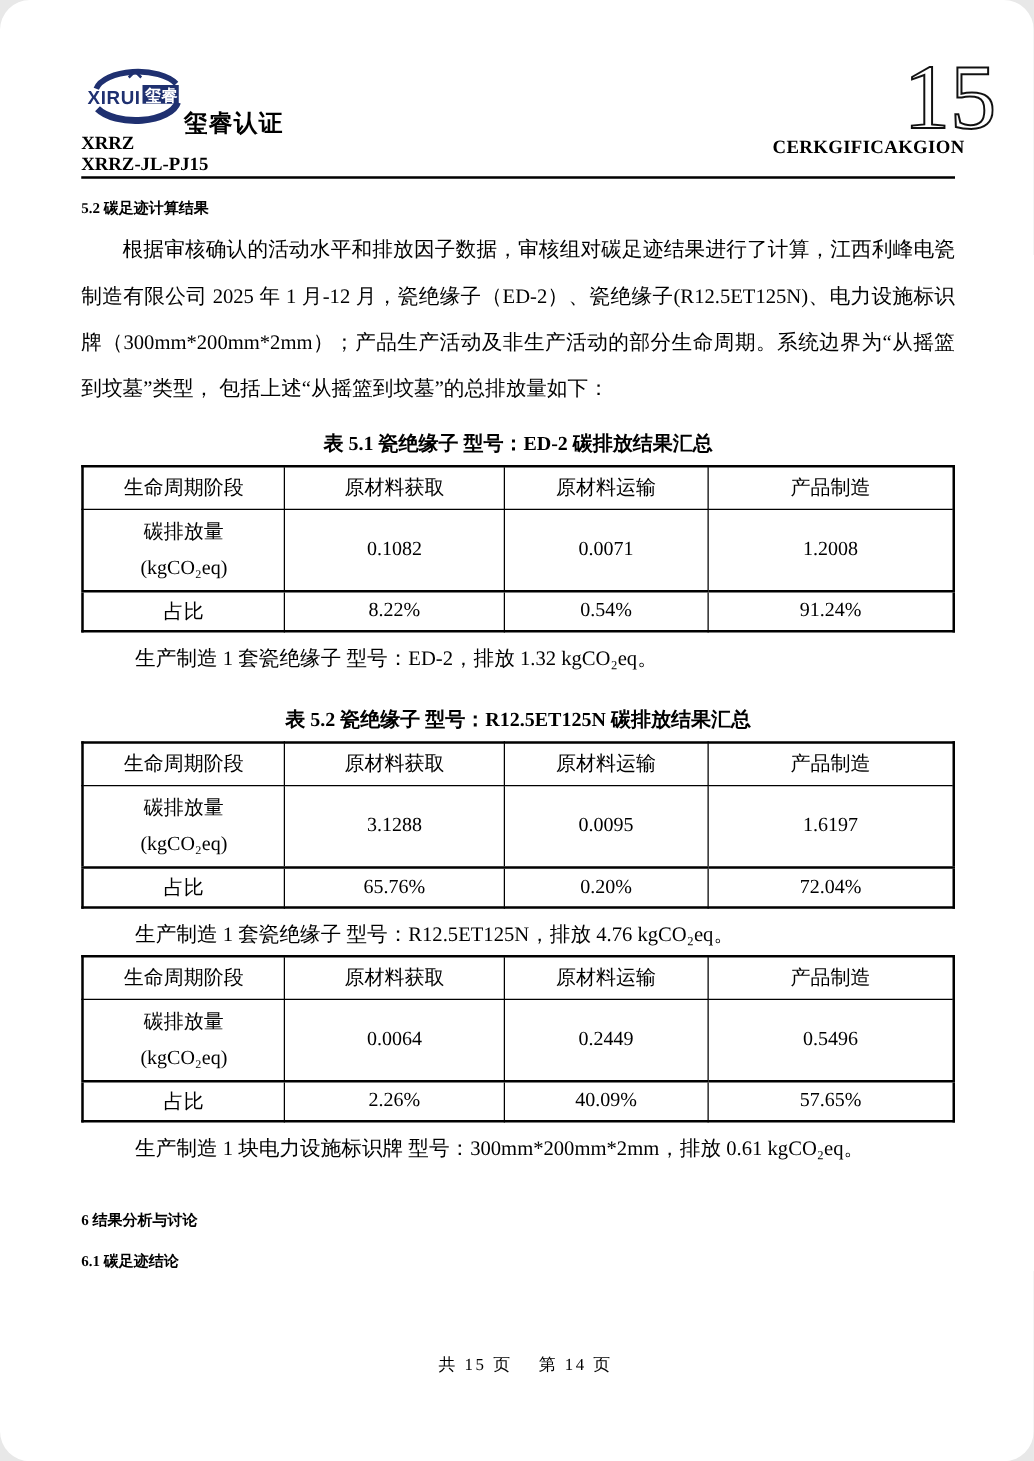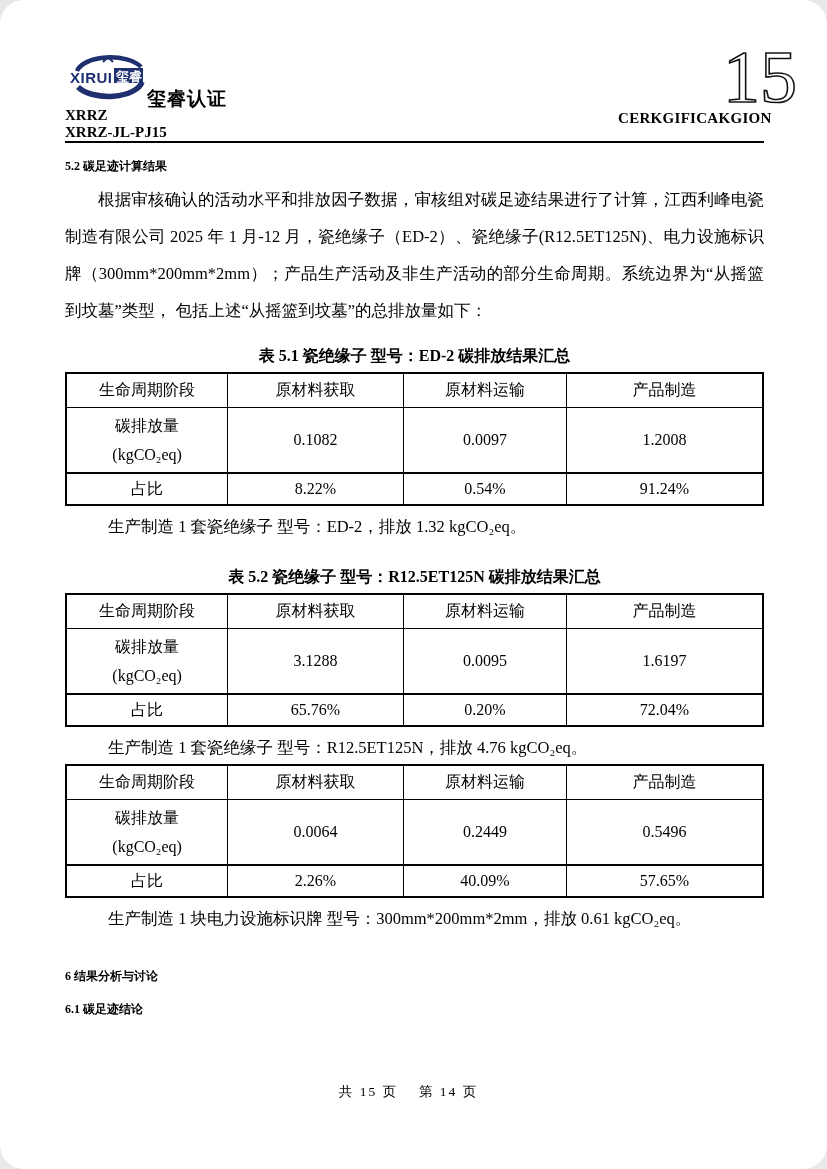--- a/index.html
+++ b/index.html
@@ -66,21 +66,21 @@
   tr.pct-row td { height: 32px; }
   .em-label-line { display: block; line-height: 29px; }
   .tbl-note {
     font-size: 16.5px; margin: 10px 0 0 0; padding-left: 43px;
   }
   .sec6 { margin-top: 38px; }
   .sec61 { margin-top: 16px; }
 
   
   .page-footer {
-    position: absolute; left: 59px; top: 1083px; width: 699px;
+    position: absolute; left: 71px; top: 1083px; width: 699px;
     text-align: center; font-size: 13.5px; letter-spacing: 2px;
   }
 </style>
 </head>
 <body>
 
 <div class="page">
 
   <div class="logo">
     <svg width="82" height="48" viewBox="0 0 82 48">
@@ -116,21 +116,21 @@
           <td class="c2">原材料获取</td>
           <td class="c3">原材料运输</td>
           <td class="c4">产品制造</td>
         </tr>
         <tr class="em-row">
           <td>
             <span class="em-label-line">碳排放量</span>
             <span class="em-label-line">(kgCO₂eq)</span>
           </td>
           <td>0.1082</td>
-          <td>0.0097</td>
+          <td>0.0071</td>
           <td>1.2008</td>
         </tr>
         <tr class="pct-row">
           <td>占比</td>
           <td>8.22%</td>
           <td>0.54%</td>
           <td>91.24%</td>
         </tr>
       </tbody>
     </table>

